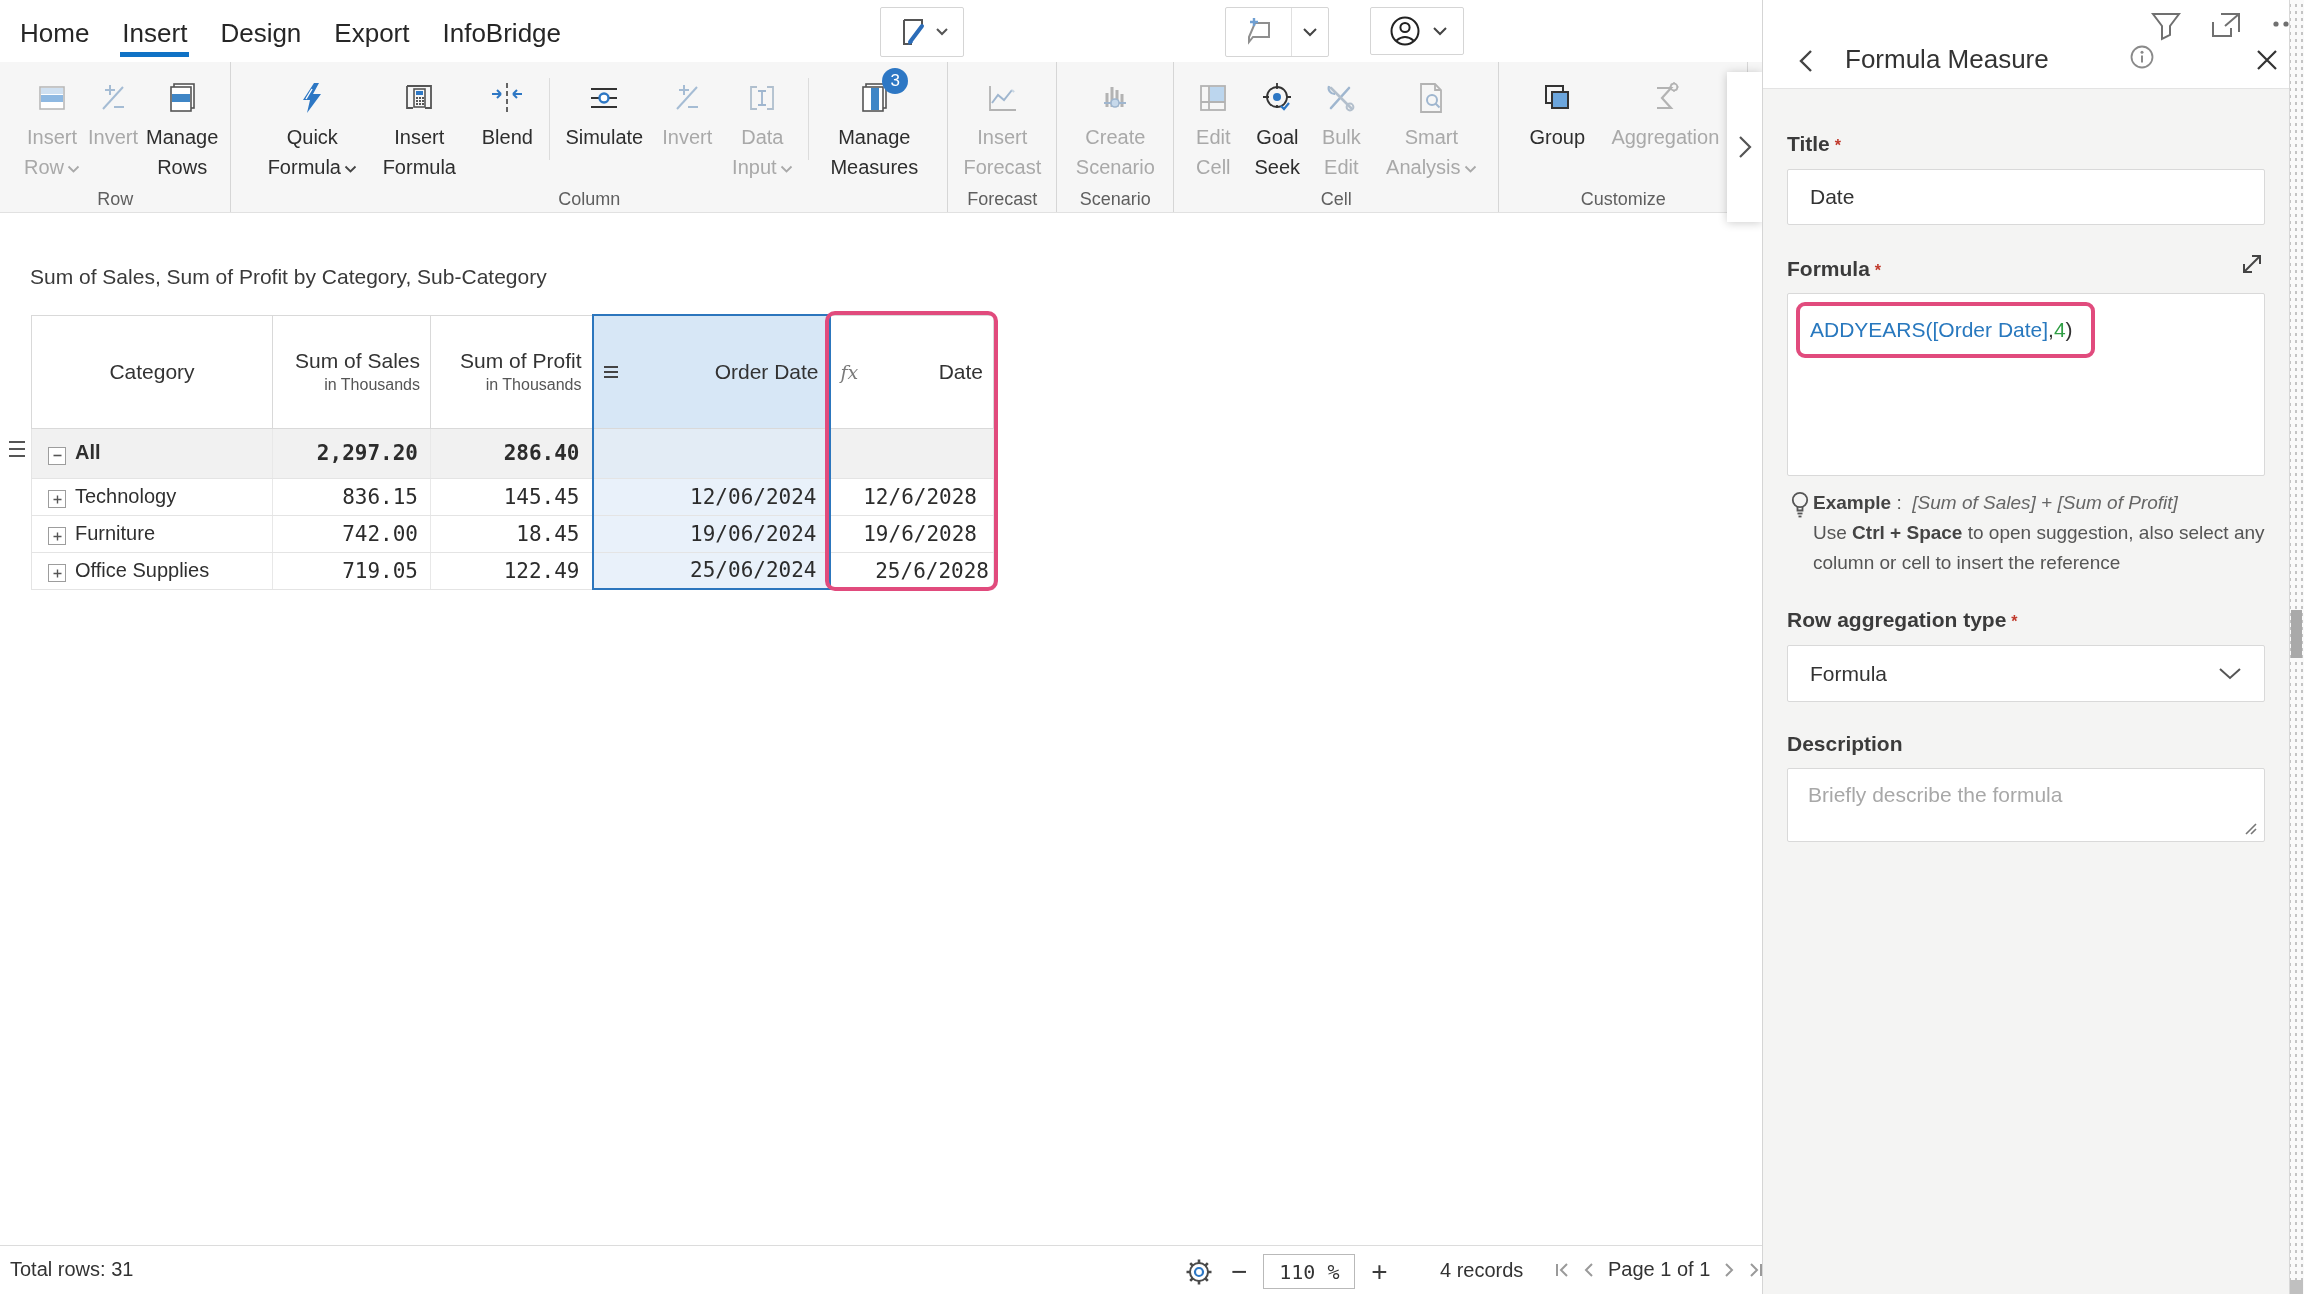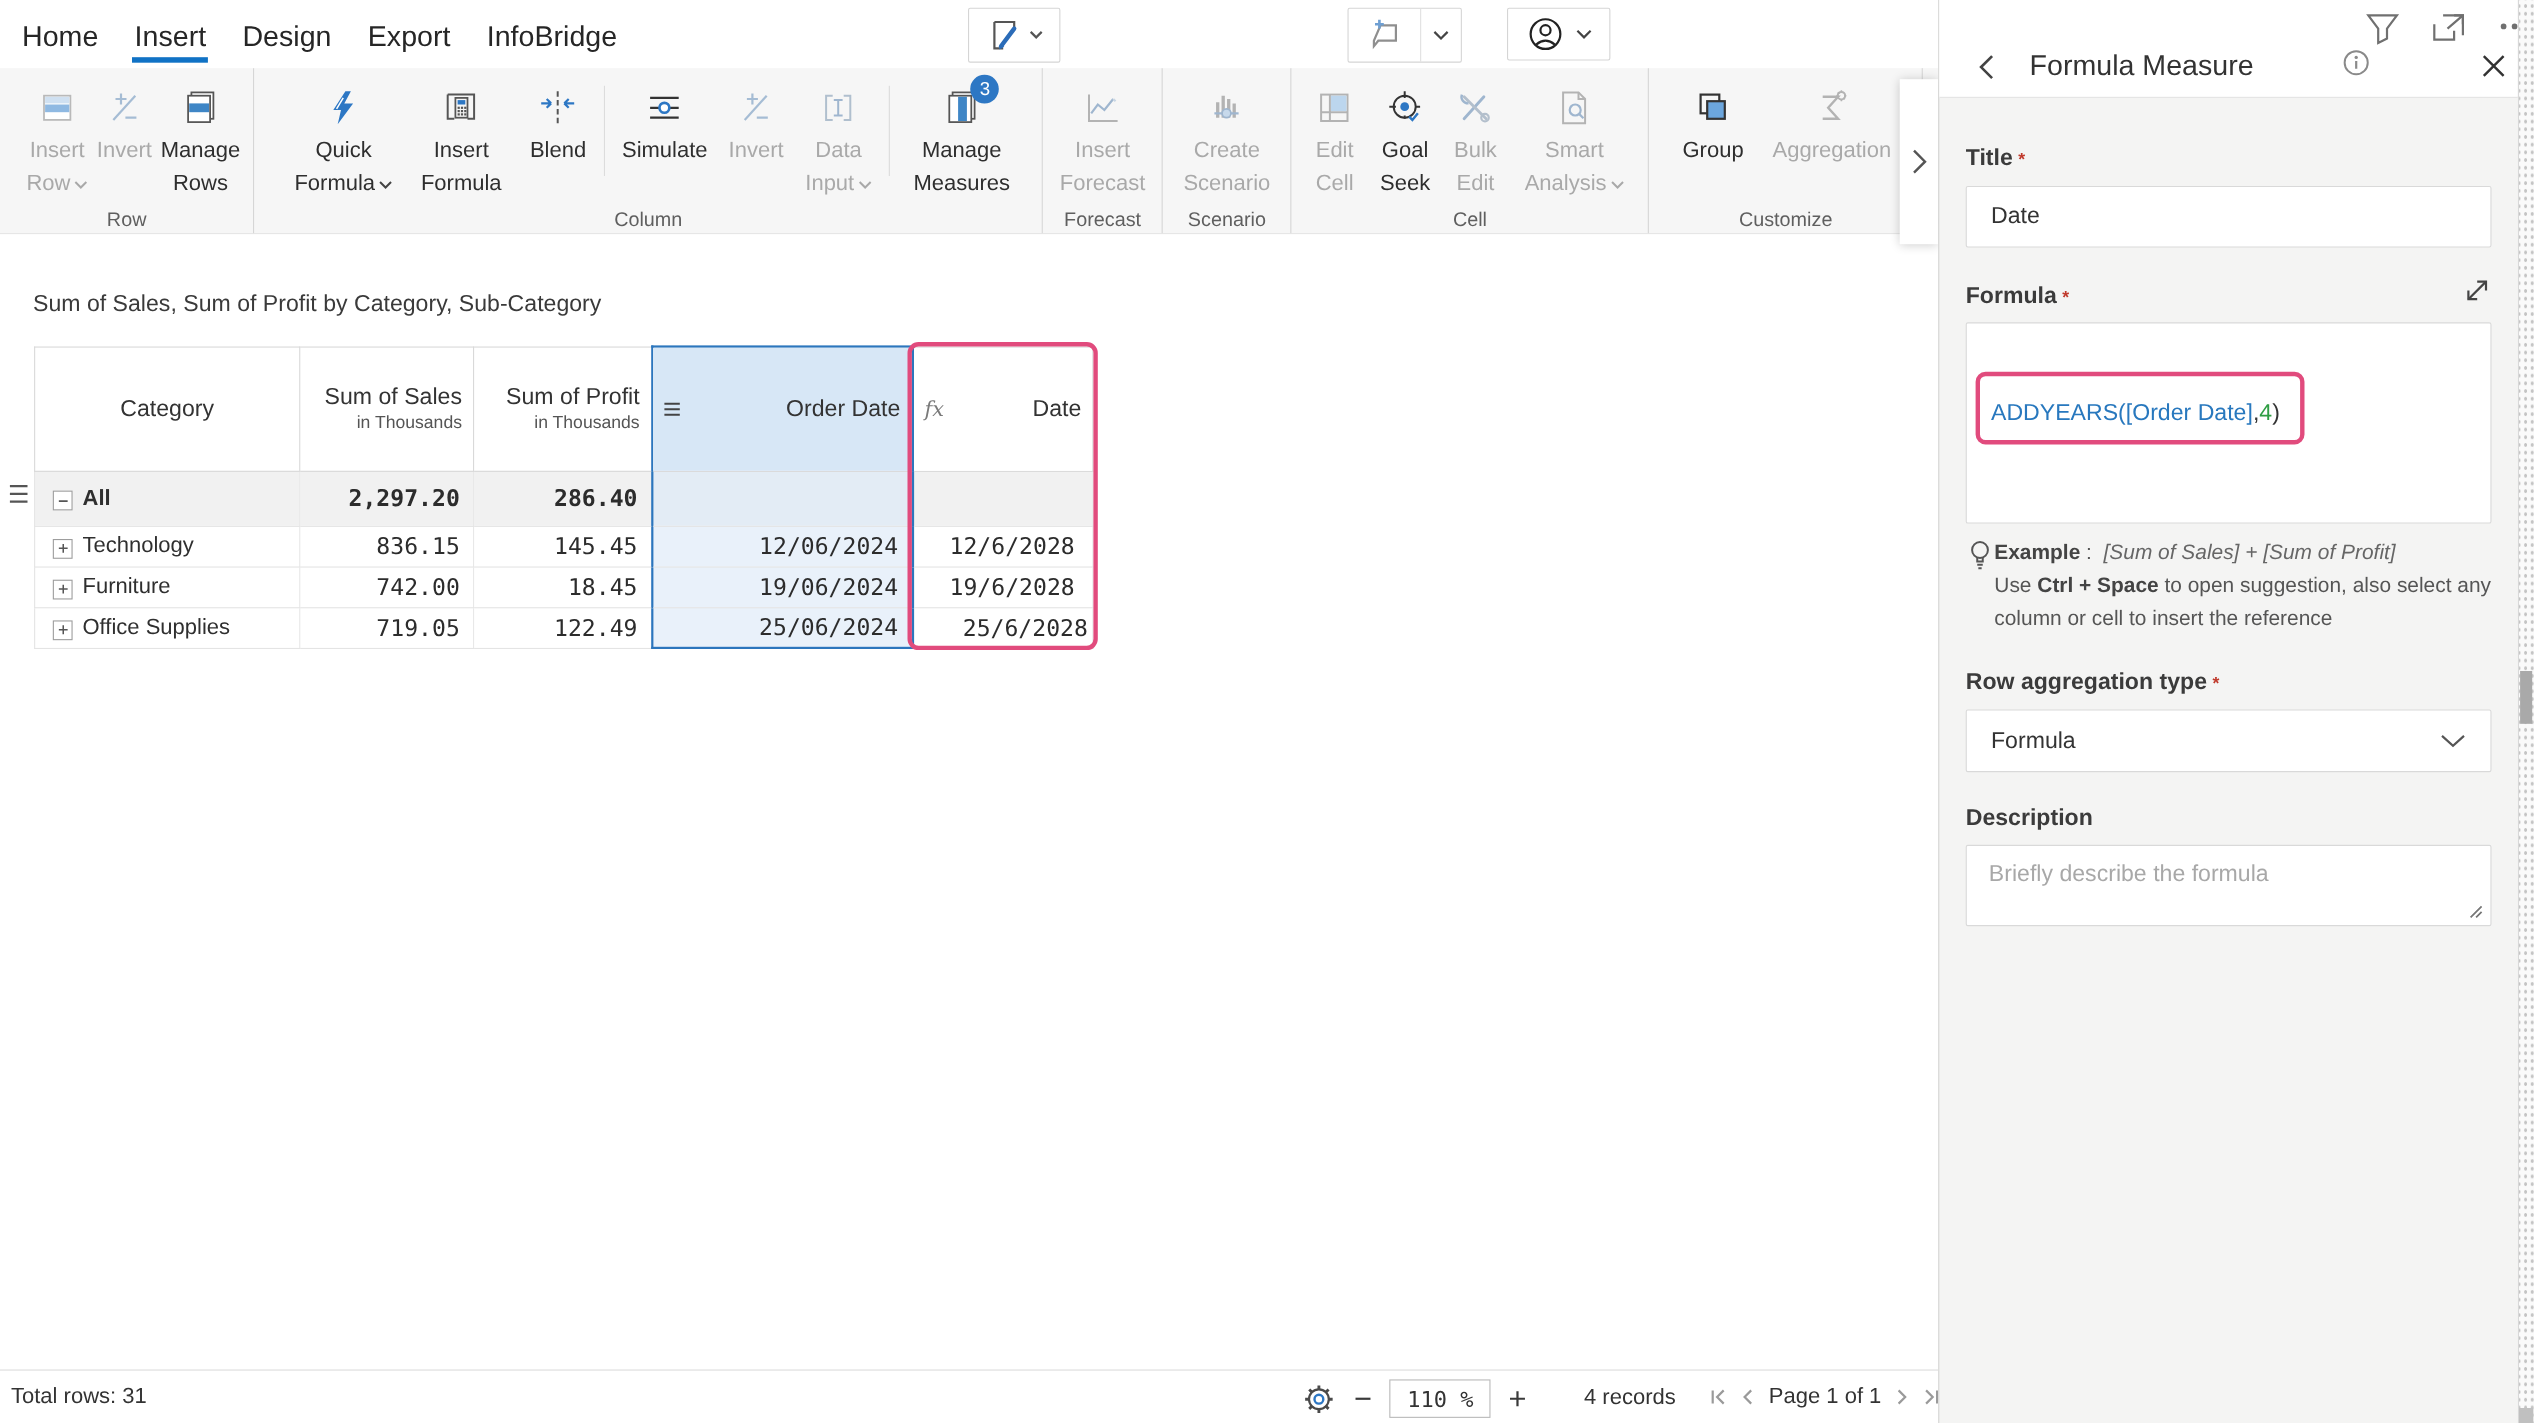--- a/index.html
+++ b/index.html
@@ -82,21 +82,21 @@
   .pclose { position:absolute; left:490px; top:46px; cursor:pointer; }
   .ptopicons { position:absolute; top:10px; display:flex; gap:26px; left:386px; }
   .pbody { position:absolute; left:0; top:90px; width:100%; height:1045px; }
   .pfoot { position:absolute; left:0; top:1135px; width:100%; height:159px; background:#fff; border-top:1px solid #ebebeb; }
   .flabel { font-size:21px; color:#3b3b3b; font-weight:bold; }
   .req { color:#c0392b; font-weight:bold; margin-left:5px; }
   .pfield { position:absolute; left:24px; width:478px; }
   .inputbox { background:#fff; border:1px solid #d9d9d9; border-radius:2px; }
   .titleinput { margin-top:13px; height:56px; display:flex; align-items:center; padding-left:22px; font-size:21px; color:#333; }
   .formulaarea { margin-top:12px; height:183px; position:relative; padding:8px; }
-  .fpink { display:inline-block; border:4px solid #e14b7d; border-radius:9px; background:#fff; padding:22px 18px 12px 10px; font-size:21px; white-space:nowrap;margin-top:36px; }
+  .fpink { display:inline-block; border:4px solid #e14b7d; border-radius:9px; background:#fff; padding:12px 18px 12px 10px; font-size:21px; white-space:nowrap; }
   .f-blue { color:#2878be; } .f-green { color:#2f9e44; } .f-dark { color:#333; }
   .expandicon { position:absolute; right:0; top:-6px; cursor:pointer; }
   .example { font-size:19px; color:#555; line-height:30px; }
   .example .exlabel { font-weight:bold; color:#444; }
   .example .exformula { font-style:italic; color:#666; }
   .example .exbold { font-weight:bold; color:#444; }
   .selectbox { margin-top:13px; height:57px; display:flex; align-items:center; padding:0 22px; font-size:21px; color:#333; justify-content:space-between; cursor:pointer; }
   .descarea { margin-top:12px; height:74px; position:relative; }
   .descarea textarea { width:100%; height:100%; border:none; outline:none; resize:none; background:transparent; padding:14px 20px; font-family:"Liberation Sans", sans-serif; font-size:21px; color:#333; }
   .descarea textarea::placeholder { color:#a8a8a8; }

